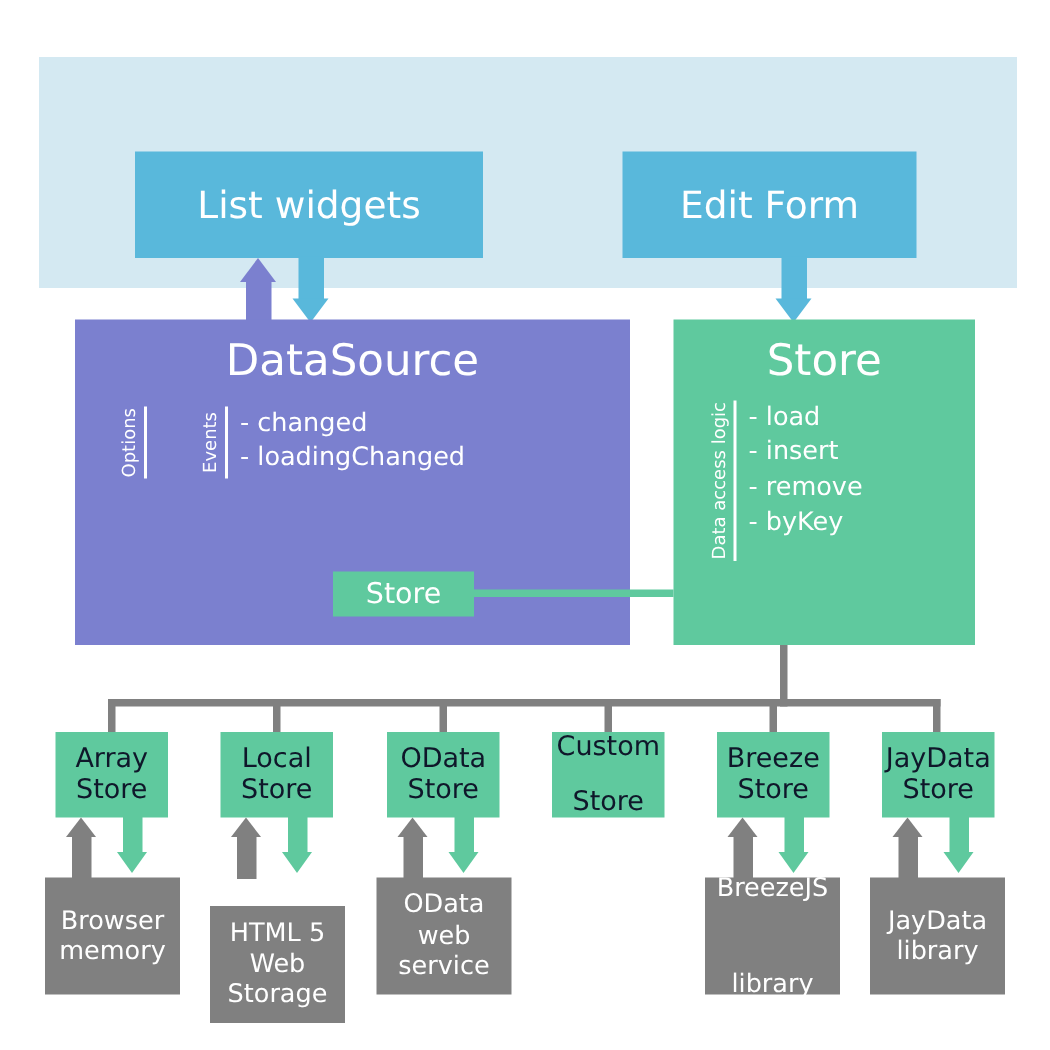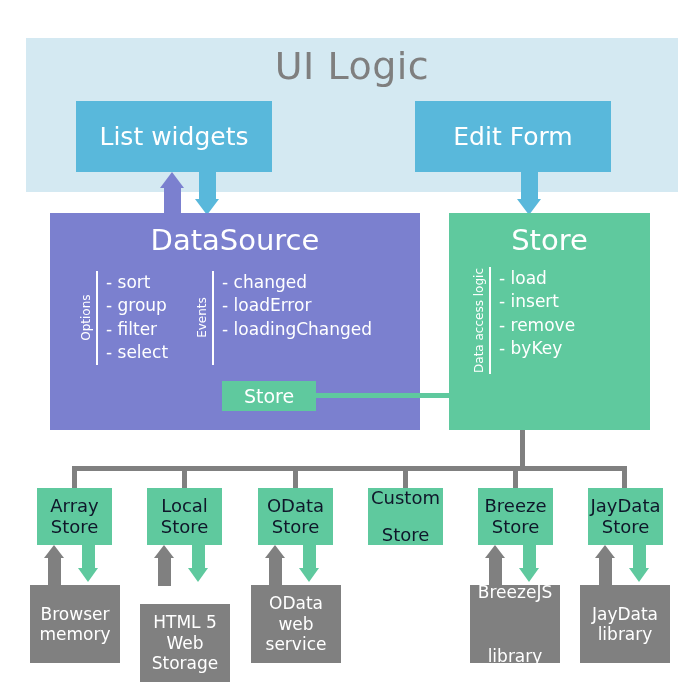--- a/index.html
+++ b/index.html
@@ -32,21 +32,21 @@
 
   
   .cyan-box {
     background: #59b8db;
     color: #ffffff;
     display: flex;
     align-items: center;
     justify-content: center;
     font-size: 25px;
   }
-  .box-list { left: 76px; top: 101px; width: 196px; height: 71px; }
+  .box-list { left: 90px; top: 101px; width: 232px; height: 71px; }
   .box-edit { left: 415px; top: 101px; width: 196px; height: 71px; }
 
   
   .ds-panel {
     left: 50px; top: 213px; width: 370px; height: 217px;
     background: #7b80cf;
   }
   .store-panel {
     left: 449px; top: 213px; width: 201px; height: 217px;
     background: #5fc99e;
@@ -126,21 +126,20 @@
     font-size: 17px; line-height: 1.2;
     text-align: center;
   }
 </style>
 </head>
 <body>
 
 <div id="stage">
 
   <div class="abs ui-panel"></div>
-  <div class="abs ui-title">UI Logic</div>
 
   <div class="abs cyan-box box-list">
     <span>List widgets</span>
   </div>
 
   <div class="abs cyan-box box-edit">
     <span>Edit Form</span>
   </div>
 
   <div class="abs arrow-shaft" style="left:164px; top:186px; width:17px; height:32px; background:#7b80cf;"></div>
@@ -153,34 +152,27 @@
   <div class="abs arrow-head" style="left:517px; top:199px; border-left:12px solid transparent; border-right:12px solid transparent; border-top:16px solid #59b8db;"></div>
 
   <div class="abs ds-panel">
     <div class="panel-title">DataSource</div>
 
     <div class="ds-cols">
 
       <div class="group">
         <div class="group-label">Options</div>
         <div class="rule"></div>
-        <div class="items">
-          <div>- sort</div>
-          <div>- group</div>
-          <div>- filter</div>
-          <div>- select</div>
-        </div>
       </div>
 
       <div class="group">
         <div class="group-label">Events</div>
         <div class="rule"></div>
         <div class="items">
           <div>- changed</div>
-          <div>- loadError</div>
           <div>- loadingChanged</div>
         </div>
       </div>
 
     </div>
   </div>
 
   <div class="abs chip-link"></div>
   <div class="abs store-chip">
     <span>Store</span>

